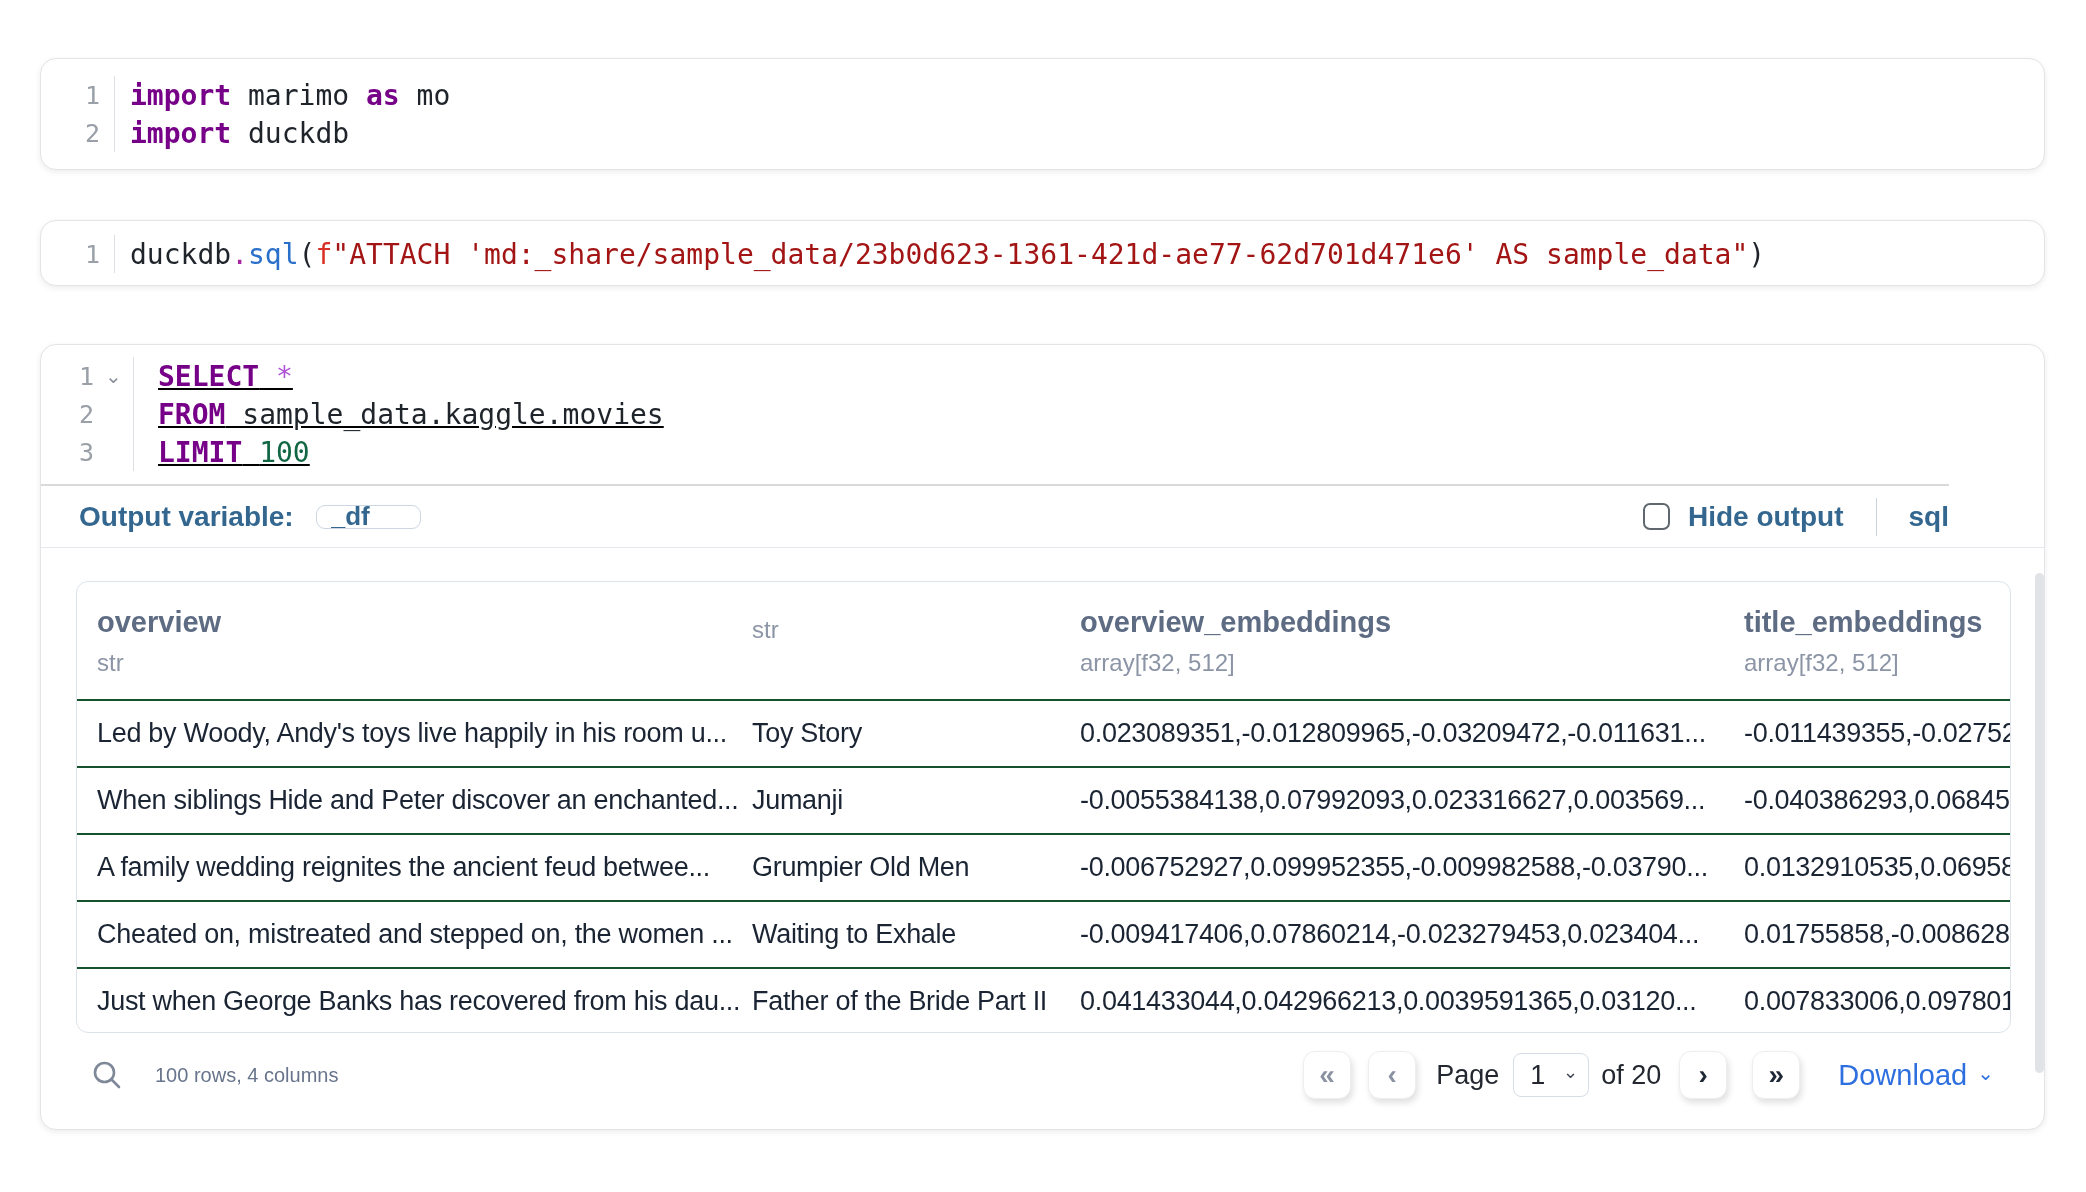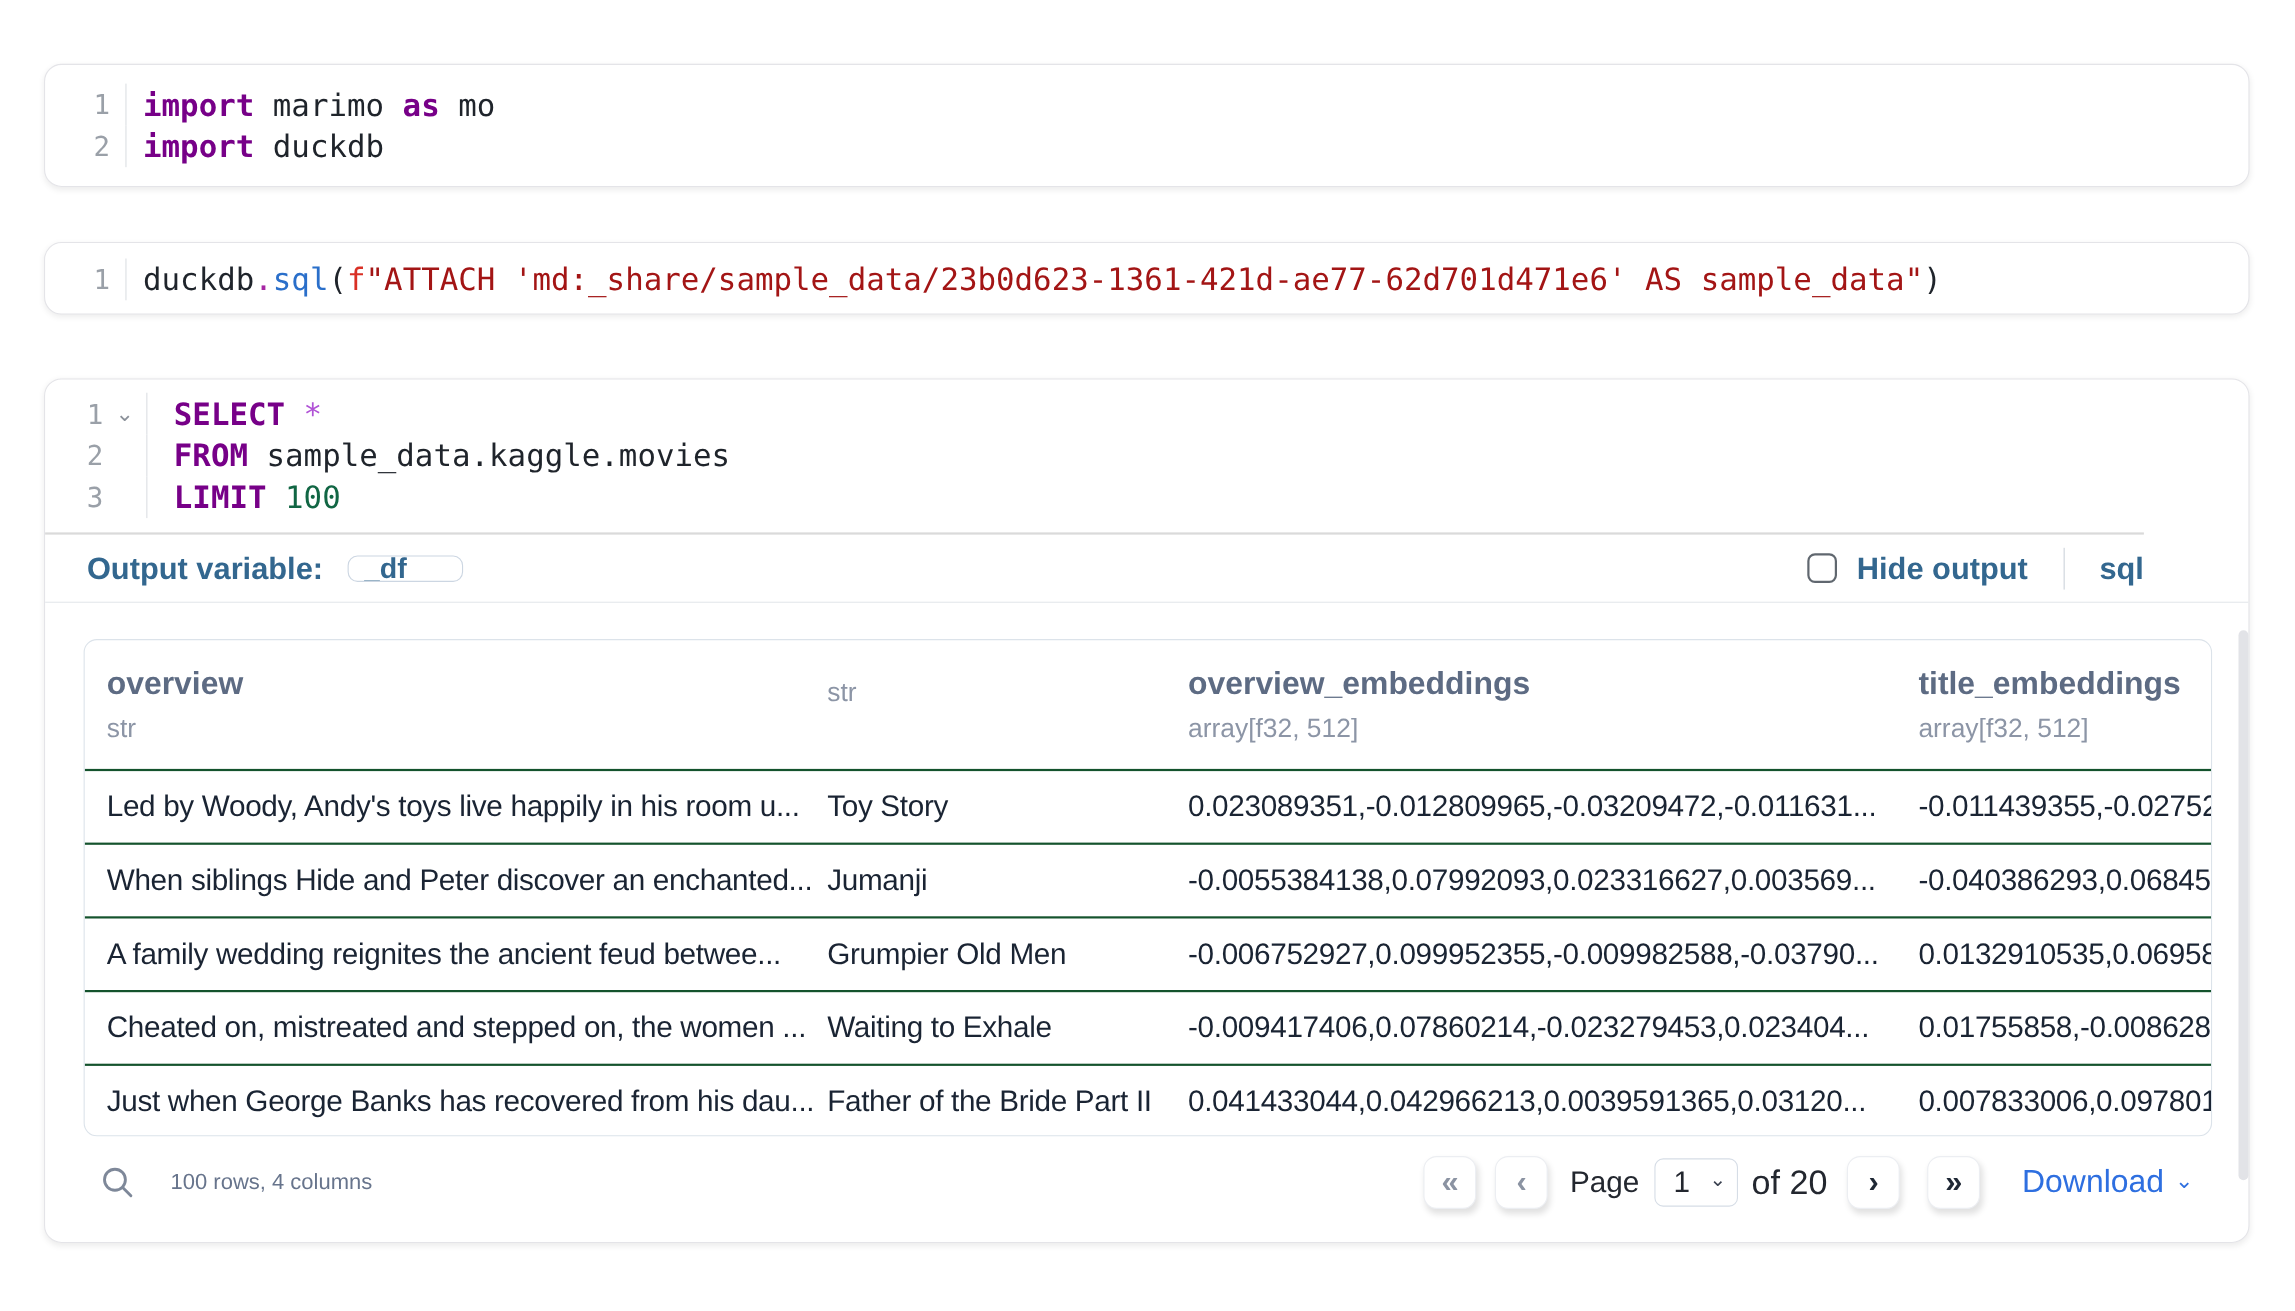--- a/index.html
+++ b/index.html
@@ -11,21 +11,21 @@
   .code-line{display:flex;align-items:center;height:38px;
              font-family:"DejaVu Sans Mono",monospace;font-size:28px;white-space:pre;}
   .gutter{width:74px;display:flex;justify-content:flex-end;align-items:center;
           color:#9aa0a8;font-size:25px;padding-right:14px;box-sizing:border-box;
           border-right:1px solid #dcdfe3;height:100%;flex:none;}
   .has-fold .gutter{width:93px;padding-right:0;}
   .fold-slot{display:none;}
   .has-fold .fold-slot{display:inline-block;width:39px;text-align:center;
                        font-size:20px;color:#8b919a;font-family:"Liberation Sans",sans-serif;}
   .codetext{padding-left:15px;}
-  .has-fold .codetext{padding-left:24px;}
+  .has-fold .codetext{padding-left:24px;text-decoration:underline;}
   .tk-kw{color:#770088;font-weight:bold}.tk-pl{color:#1f242b}.tk-str{color:#a31515}
   .tk-fstr{color:#d93025}.tk-fn{color:#2a6fca}.tk-op{color:#b052d6}
   .tk-num{color:#116644}.tk-dot{color:#a626a4}
   
   .div1{position:absolute;top:139px;left:0;right:95px;height:2px;background:#dadada;}
   .div2{position:absolute;top:202px;left:0;right:0;height:1px;background:#e4e8ec;}
   .efooter{position:absolute;top:141px;left:0;right:0;height:61px;display:flex;
            align-items:center;justify-content:space-between;padding:0 95px 0 38px;box-sizing:border-box;}
   .efooter .left,.efooter .right{display:flex;align-items:center;}
   .flabel{color:#33678f;font-weight:bold;font-size:28px;}
@@ -58,21 +58,21 @@
         box-shadow:2px 4px 6px rgba(0,0,0,0.12);display:flex;align-items:center;justify-content:center;
         font-size:28px;font-weight:bold;cursor:pointer;padding:0;font-family:"Liberation Sans",sans-serif;}
   .pbtn.disabled{color:#8b93a2;}
   .pbtn.enabled{color:#1f2835;}
   .pbtn + .pbtn{margin-left:17px;}
   .pagelabel{font-size:27px;color:#23272f;margin:0 14px 0 20px;}
   .pselect{width:76px;height:44px;border:1px solid #d6dde6;border-radius:8px;display:flex;
            align-items:center;justify-content:space-between;padding:0 10px 0 16px;box-sizing:border-box;
            font-size:27px;color:#23272f;cursor:pointer;background:#fff;}
   .pselect .chev{font-size:18px;color:#3a4150;line-height:1;margin-top:-6px;}
-  .oflabel{font-size:31px;color:#23272f;margin:0 18px 0 12px;}
+  .oflabel{font-size:27px;color:#23272f;margin:0 18px 0 12px;}
   .lastbtn{margin-left:25px !important;}
   .download{margin-left:38px;display:flex;align-items:center;color:#2e6fe0;font-size:29px;cursor:pointer;}
   .download .chev{font-size:20px;margin-left:10px;margin-top:-4px;}
   .searchwrap{width:32px;height:32px;flex:none;cursor:pointer;}
 </style>
 </head>
 <body>
 
 <div class="cell" style="top:58px;height:112px;">
   <div class="codeblock" style="top:17px;">

